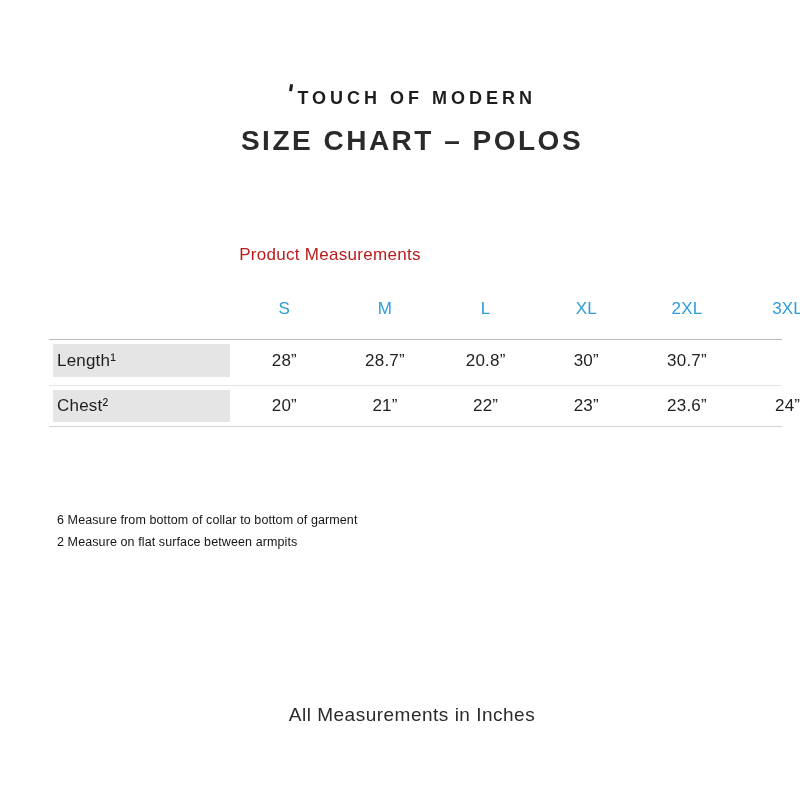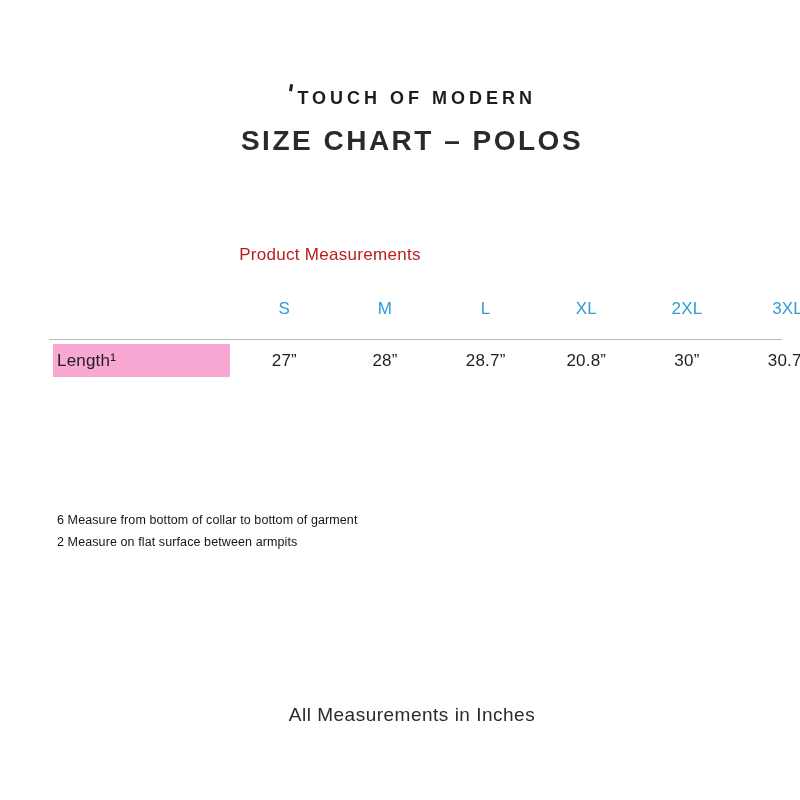--- a/index.html
+++ b/index.html
@@ -75,21 +75,21 @@
   .head-row { height: 49px; }
   .head-row .tcell {
     align-items: flex-end;
     padding-bottom: 12px;
     color: #2e9dda;
     font-size: 17px;
   }
   .data-row { height: 42px; }
   .row-length { border-top: 1px solid #b9b9b9; }
   .row-chest  { border-top: 1px solid #e4e4e4; border-bottom: 1px solid #d4d4d4; }
-  .data-row .label-cell { background: #f9a8d4; }
+  .data-row .label-cell { background: #e5e5e5; }
 
   
   .footnotes {
     position: absolute;
     top: 495px; left: 41px;
     font-size: 12.5px;
     line-height: 18px;
     color: #151515;
     letter-spacing: 0.1px;
   }
@@ -123,28 +123,36 @@
     <div class="tcell">S</div>
     <div class="tcell">M</div>
     <div class="tcell">L</div>
     <div class="tcell">XL</div>
     <div class="tcell">2XL</div>
     <div class="tcell">3XL</div>
   </div>
 
   <div class="trow data-row row-length">
     <div class="tcell label-cell">Length¹</div>
-    <div class="tcell">27”</div>
     <div class="tcell">28”</div>
     <div class="tcell">28.7”</div>
     <div class="tcell">20.8”</div>
     <div class="tcell">30”</div>
     <div class="tcell">30.7”</div>
   </div>
 
+  <div class="trow data-row row-chest">
+    <div class="tcell label-cell">Chest²</div>
+    <div class="tcell">20”</div>
+    <div class="tcell">21”</div>
+    <div class="tcell">22”</div>
+    <div class="tcell">23”</div>
+    <div class="tcell">23.6”</div>
+    <div class="tcell">24”</div>
+  </div>
 
 </div>
 
 <div class="footnotes">
   <div>6 Measure from bottom of collar to bottom of garment</div>
   <div>2 Measure on flat surface between armpits</div>
 </div>
 
 <div class="footer-note">All Measurements in Inches</div>
 

